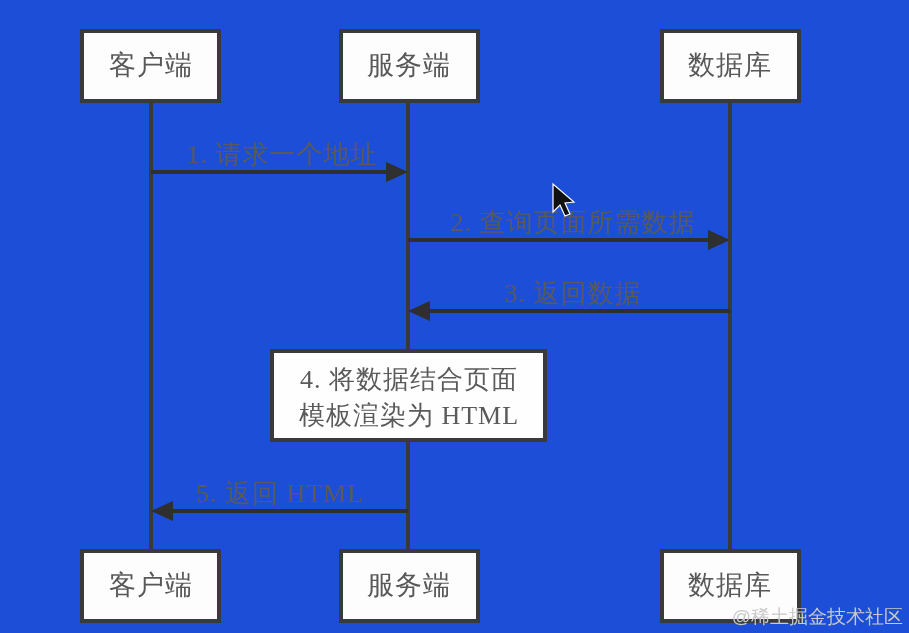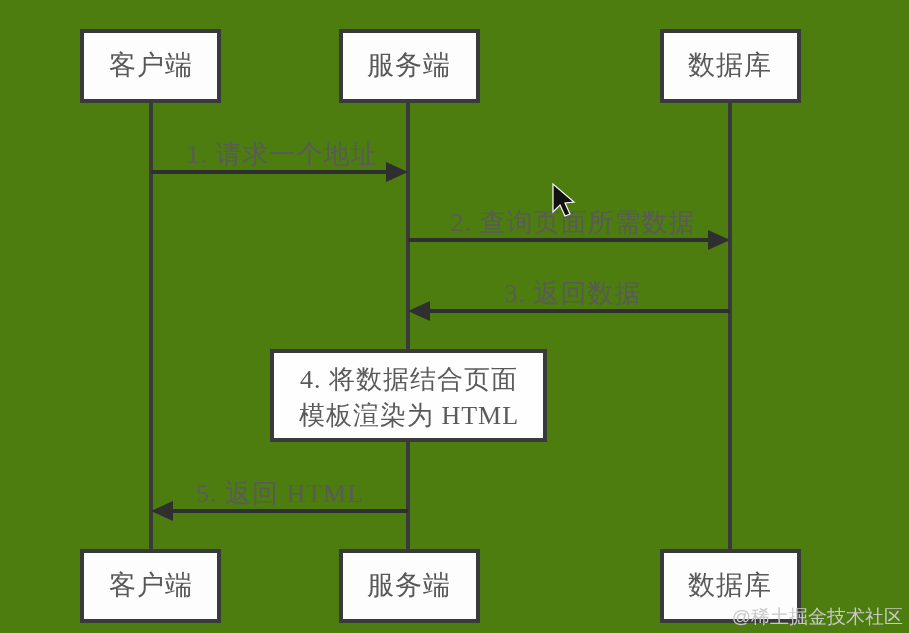--- a/index.html
+++ b/index.html
@@ -7,21 +7,21 @@
     padding: 0;
     background: #ffffff;
   }
   body {
     font-family: "Liberation Serif", "DejaVu Serif", serif;
   }
   #diagram-canvas {
     position: relative;
     width: 909px;
     height: 633px;
-    background: #4d7c0f;
+    background: #1d4ed8;
     overflow: hidden;
   }
   svg.layer {
     position: absolute;
     left: 0;
     top: 0;
     width: 909px;
     height: 633px;
   }
   .participant-box {

